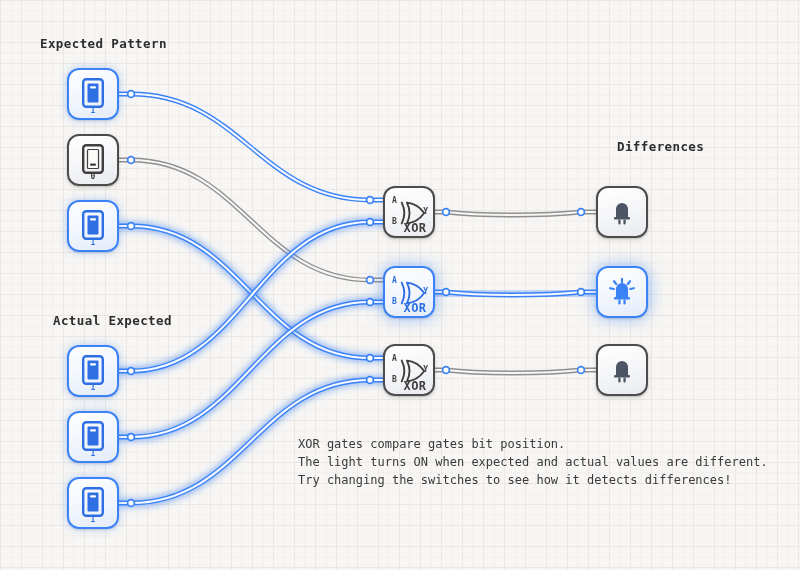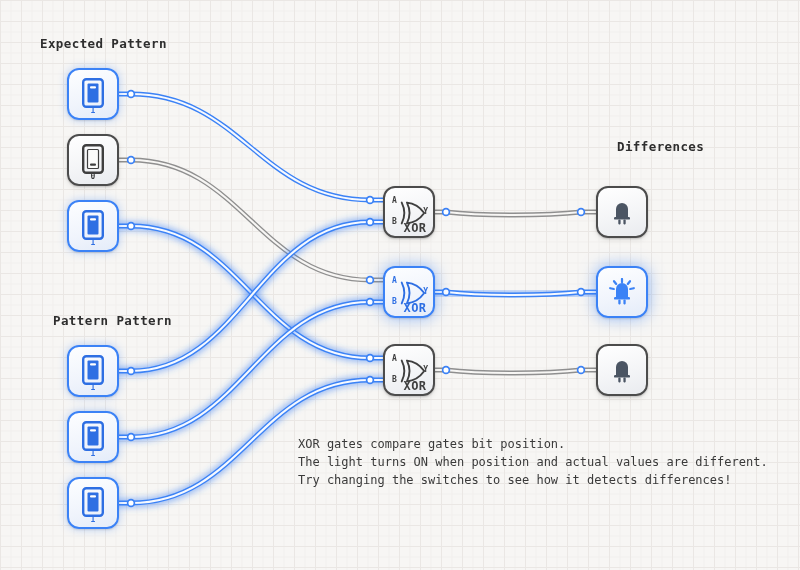--- a/index.html
+++ b/index.html
@@ -122,21 +122,21 @@
         <circle cx="446" cy="212" r="3.4" fill="#ffffff" stroke="#3b82f6" stroke-width="1.7"></circle>
         <circle cx="581" cy="212" r="3.4" fill="#ffffff" stroke="#3b82f6" stroke-width="1.7"></circle>
         <circle cx="446" cy="292" r="3.4" fill="#ffffff" stroke="#3b82f6" stroke-width="1.7"></circle>
         <circle cx="581" cy="292" r="3.4" fill="#ffffff" stroke="#3b82f6" stroke-width="1.7"></circle>
         <circle cx="446" cy="370" r="3.4" fill="#ffffff" stroke="#3b82f6" stroke-width="1.7"></circle>
         <circle cx="581" cy="370" r="3.4" fill="#ffffff" stroke="#3b82f6" stroke-width="1.7"></circle>
       </g>
   </svg>
 
   <div class="section-label" id="label-expected">Expected Pattern</div>
-  <div class="section-label" id="label-actual">Pattern Pattern</div>
+  <div class="section-label" id="label-actual">Actual Expected</div>
   <div class="section-label" id="label-differences">Differences</div>
 
   <div class="comp switch blue" style="left:67px;top:68px">
     <svg class="sw-icon" width="22" height="30" viewBox="0 0 22 30">
       <rect x="1.2" y="1.2" width="19.6" height="27.6" rx="3" fill="none" stroke="currentColor" stroke-width="2.4"></rect>
       <g class="sw-on">
           <rect x="5.5" y="5.5" width="11" height="19" rx="1" fill="currentColor"></rect>
           <rect x="8" y="8.2" width="6" height="2.4" rx="1" fill="#ffffff"></rect>
         </g>
     </svg>
@@ -265,16 +265,16 @@
         <path class="ray" d="M25.8,10.2 L22.2,11" stroke-width="2.2" stroke-linecap="round"></path>
       </g>
       <path class="bulb-fill" d="M8,11 a6,6 0 0 1 12,0 V19 H8 Z"></path>
       <rect class="bulb-fill" x="6" y="19" width="16" height="2.6" rx="1.2"></rect>
       <rect class="bulb-fill" x="10.3" y="21.6" width="2.3" height="4.8" rx="0.8"></rect>
       <rect class="bulb-fill" x="15.4" y="21.6" width="2.3" height="4.8" rx="0.8"></rect>
     </svg>
   </div>
 
   <div id="annotation"><span>XOR gates compare gates bit position.</span>
-<span>The light turns ON when position and actual values are different.</span>
+<span>The light turns ON when expected and actual values are different.</span>
 <span>Try changing the switches to see how it detects differences!</span></div>
 
 </div>
 
 </body></html>

